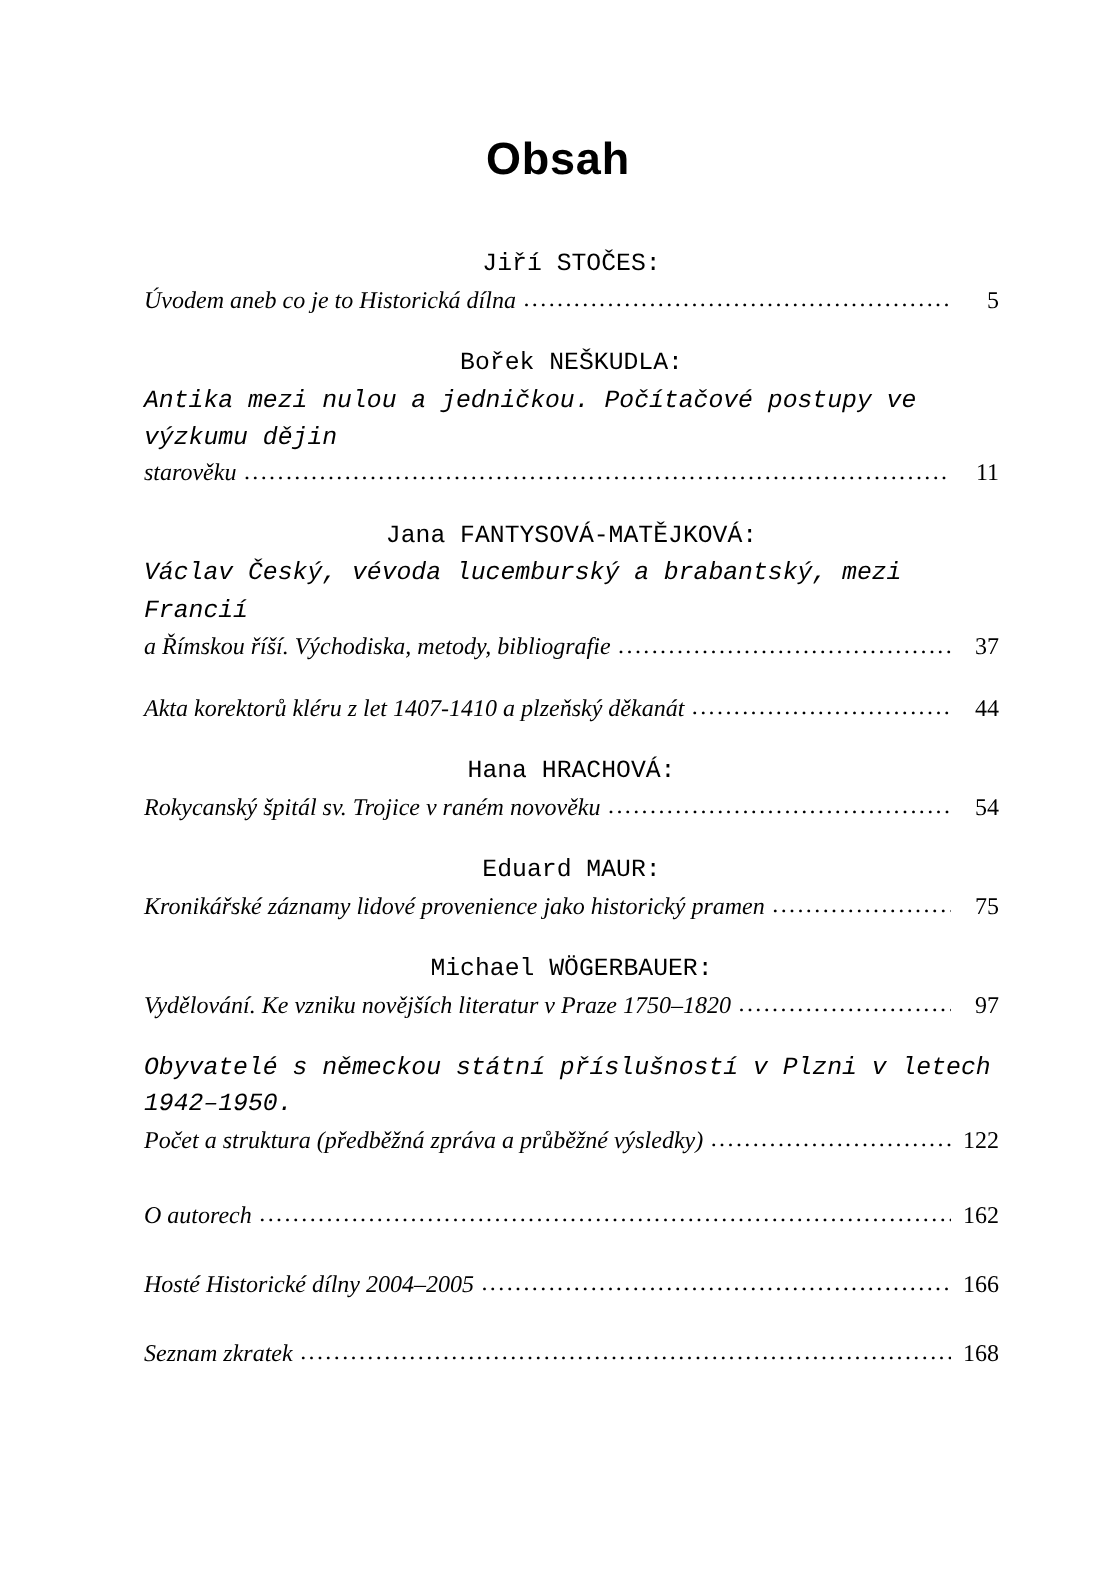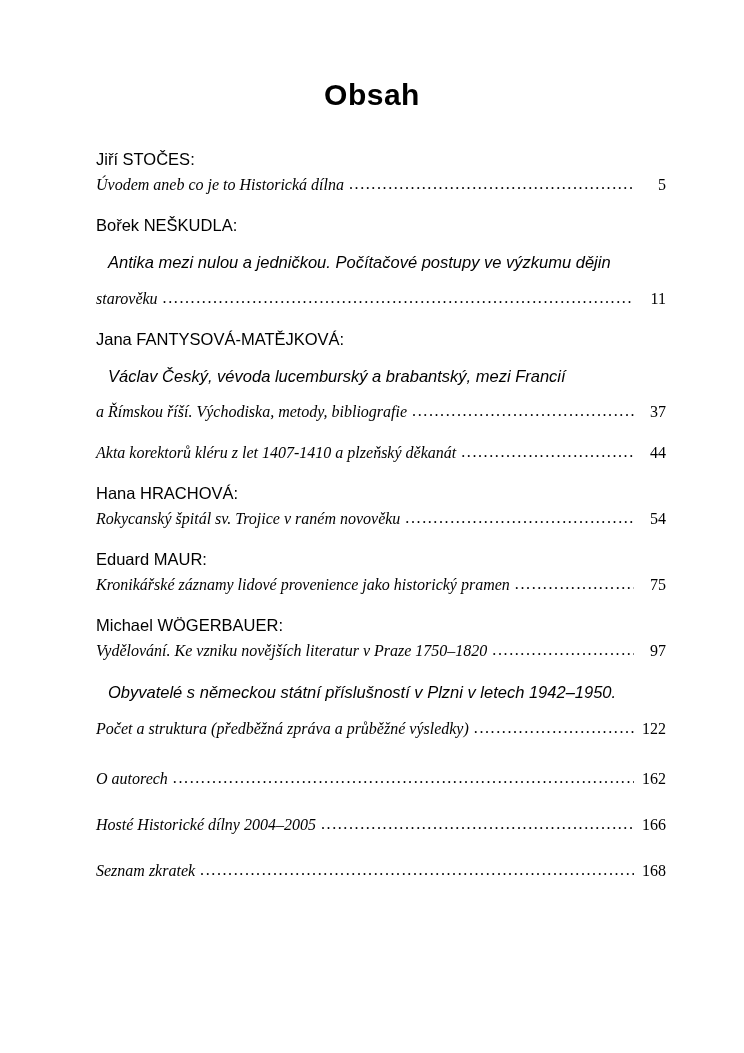--- a/index.html
+++ b/index.html
@@ -12,21 +12,21 @@
     height: 1053px;
     font-family: "Liberation Serif", serif;
     color: #000000;
     position: relative;
     overflow: hidden;
   }
   .page {
     width: 744px;
     height: 1053px;
     box-sizing: border-box;
-    padding: 4px;
+    padding: 16px;
     position: relative;
   }
   .page-title {
     font-family: "Liberation Sans", sans-serif;
     font-weight: bold;
     font-size: 30px;
     text-align: center;
     margin: 0;
     padding-top: 74px;
     letter-spacing: 0.5px;
@@ -40,32 +40,33 @@
     left: 96px;
     right: 78px;
   }
   .entry {
     margin-bottom: 17px;
   }
   .entry.plain {
     margin-bottom: 18px;
   }
   .author {
-    font-family: Liberation Sans, sans-serif;
+    font-family: Liberation Mono, monospace;
     font-size: 16.5px;
     line-height: 1.45;
-    margin: 0 0 1px 0;
+    margin: 16px 0 1px 0;
     white-space: nowrap;
+    text-align: center;
   }
   .title-line {
-    font-family: Liberation Sans, sans-serif;
+    font-family: Liberation Mono, monospace;
     font-style: italic;
     font-size: 16.5px;
     line-height: 1.5;
-    margin: 12px;
+    margin: 0;
     display: block;
   }
   
   .leader-row {
     display: flex;
     align-items: baseline;
     width: 100%;
     font-style: italic;
     font-size: 16px;
     line-height: 1.5;

